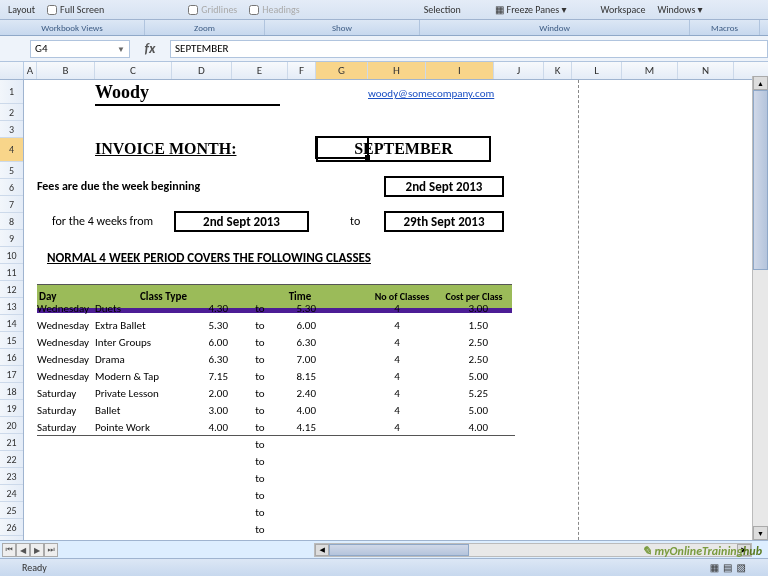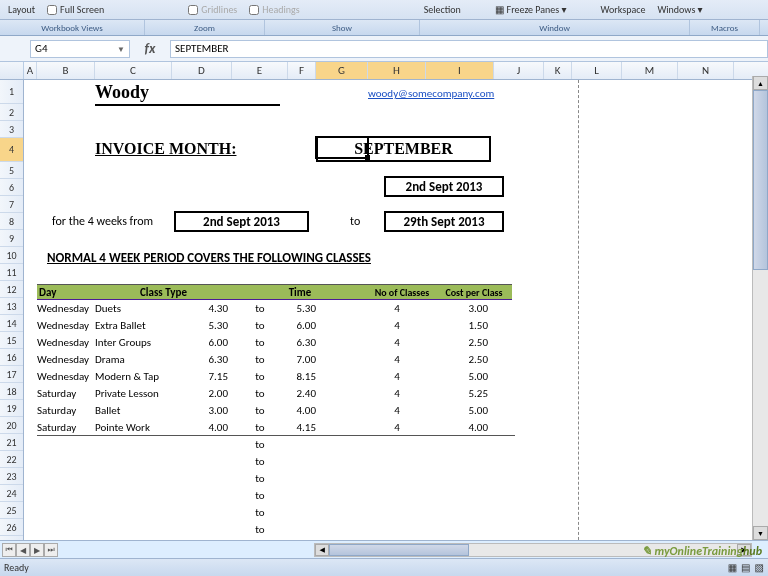--- a/index.html
+++ b/index.html
@@ -37,21 +37,21 @@
 
 
 .name-title { font-family: Georgia, serif; font-size: 18px; font-weight: bold; border-bottom: 2px solid #000; padding-bottom: 1px; width: 185px; }
 .email { color: #1a4fc3; text-decoration: underline; font-size: 11px; }
 .inv-month-label { font-family: Georgia, serif; font-size: 16px; font-weight: bold; text-decoration: underline; }
 .month-box { border: 2px solid #000; font-family: Georgia, serif; font-size: 16px; font-weight: bold; text-align: center; padding: 2px 0; width: 175px; }
 .bold-txt { font-weight: bold; font-size: 12px; }
 .date-box { border: 2px solid #000; font-weight: bold; font-size: 13px; text-align: center; padding: 1px 0; }
 .plain-txt { font-size: 12px; }
 .section-hdr { font-weight: bold; font-size: 13px; text-decoration: underline; }
-.tbl-hdr { background: #9bbb59; font-weight: bold; font-size: 11px; border-top: 1px solid #555; border-bottom: 1px solid #4c1d95; height: 16px; display: flex; align-items: center; }
+.tbl-hdr { background: #9bbb59; font-weight: bold; font-size: 11px; border-top: 1px solid #555; border-bottom: 5px solid #4c1d95; height: 29px; display: flex; align-items: center; }
 .tbl-row { height: 17px; display: flex; align-items: center; font-size: 11px; }
 .tbl-row.last { border-bottom: 1px solid #555; }
 
 
 .print-edge { position: absolute; top: 0; bottom: 0; left: 554px; border-right: 1px dashed #888; width: 0; }
 
 
 .active-cell { position: absolute; border: 2px solid #000; pointer-events: none; }
 .active-cell::after { content: ''; position: absolute; right: -3px; bottom: -3px; width: 5px; height: 5px; background: #000; }
 
@@ -61,21 +61,21 @@
 .tab-nav span { width: 14px; height: 14px; display: flex; align-items: center; justify-content: center; font-size: 8px; color: #555; border: 1px solid #aaa; background: #eee; }
 .tabs { display: flex; margin-left: 4px; }
 .tab { padding: 2px 10px; border: 1px solid #888; border-top: none; background: #e4ecf7; font-size: 10px; border-radius: 0 0 4px 4px; margin-right: -1px; margin-top: 40px; }
 .tab.active { background: #fff; font-weight: bold; }
 .tab.new { padding: 2px 6px; color: #888; }
 .scroll-h { flex: 1; margin: 0 16px 0 20px; height: 14px; background: #e8e8e8; border: 1px solid #bbb; position: relative; }
 .scroll-h .thumb { position: absolute; left: 14px; width: 140px; top: 0; bottom: 0; background: linear-gradient(#d0d8e8, #b4c4dc); border: 1px solid #8fa8c8; }
 .scroll-h .arr { position: absolute; top: 0; bottom: 0; width: 14px; background: #ddd; border: 1px solid #aaa; display: flex; align-items: center; justify-content: center; font-size: 7px; }
 
 
-.status-bar { position: absolute; bottom: 0; left: 0; right: 0; height: 18px; background: linear-gradient(#dce7f5, #c7d8ee); border-top: 1px solid #9fb4d0; display: flex; align-items: center; padding: 0 4px; font-size: 10px; color: #333; justify-content: space-between; }
+.status-bar { position: absolute; bottom: 0; left: 0; right: 0; height: 18px; background: linear-gradient(#dce7f5, #c7d8ee); border-top: 1px solid #9fb4d0; display: flex; align-items: center; padding: 0 22px; font-size: 10px; color: #333; justify-content: space-between; }
 .watermark { position: absolute; right: 6px; bottom: 18px; font-size: 12px; color: #7a9b3e; font-style: italic; font-weight: bold; }
 .watermark .hub { color: #5a7a1e; }
 
 
 .scroll-v { position: absolute; right: 0; top: 76px; bottom: 36px; width: 16px; background: #e8e8e8; border-left: 1px solid #bbb; }
 .scroll-v .arr { position: absolute; left: 0; right: 0; height: 14px; background: #ddd; border: 1px solid #aaa; display: flex; align-items: center; justify-content: center; font-size: 7px; }
 .scroll-v .thumb { position: absolute; top: 14px; height: 180px; left: 0; right: 0; background: linear-gradient(90deg,#d0d8e8, #b4c4dc); border: 1px solid #8fa8c8; }
 </style>
 </head>
 <body>
@@ -181,20 +181,21 @@
     <div class="print-edge"></div>
 
     <div class="cell-content name-title" style="left:71px; top:2px">Woody</div>
     <div class="cell-content email" style="left:344px; top:7px">woody@somecompany.com</div>
 
     <div class="cell-content inv-month-label" style="left:71px; top:60px">INVOICE MONTH:</div>
     <div class="cell-content month-box" style="left:292px; top:56px">SEPTEMBER</div>
 
     <div class="active-cell" style="left:291px; top:56px; width:54px; height:23px"></div>
 
+    <div class="cell-content bold-txt" style="left:13px; top:99px">Fees are due the week beginning</div>
     <div class="cell-content date-box" style="left:360px; top:96px; width:120px">2nd Sept 2013</div>
 
     <div class="cell-content plain-txt" style="left:28px; top:134px">for the 4 weeks from</div>
     <div class="cell-content date-box" style="left:150px; top:131px; width:135px">2nd Sept 2013</div>
     <div class="cell-content plain-txt" style="left:326px; top:134px">to</div>
     <div class="cell-content date-box" style="left:360px; top:131px; width:120px">29th Sept 2013</div>
 
     <div class="cell-content section-hdr" style="left:23px; top:170px">NORMAL 4 WEEK PERIOD COVERS THE FOLLOWING CLASSES</div>
 
     <div class="cell-content" style="left:13px; top:204px; width:478px; display:flex">

